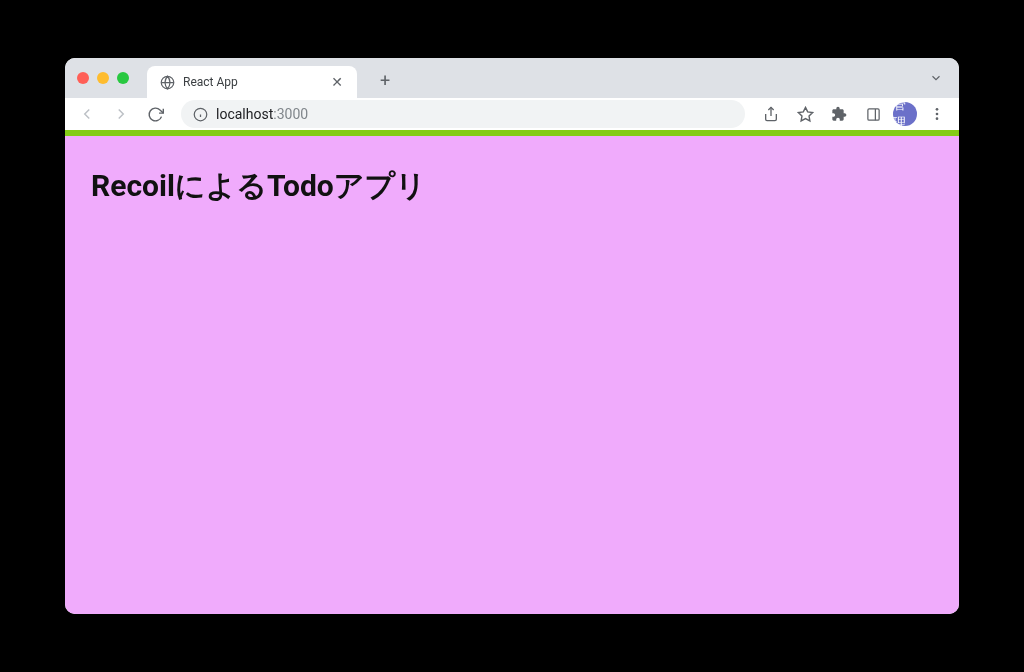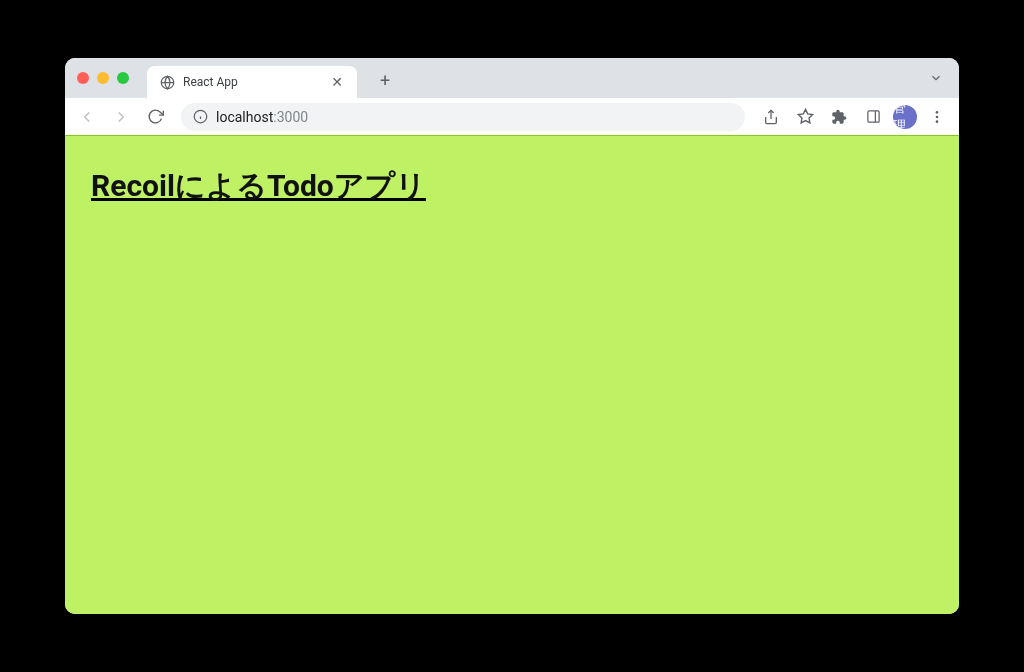--- a/index.html
+++ b/index.html
@@ -83,21 +83,21 @@
     }
     .titlebar-spacer { flex: 1; }
     .chevron {
       color: #5f6368;
       margin-top: 2px;
       margin-right: 4px;
     }
     .toolbar {
       height: 38px;
       background: #fff;
-      border-bottom: 1px solid #84cc16;
+      border-bottom: 6px solid #84cc16;
       display: flex;
       align-items: center;
       padding: 0 8px;
       gap: 6px;
     }
     .nav-btn {
       width: 28px;
       height: 28px;
       display: flex;
       align-items: center;
@@ -143,23 +143,22 @@
       background: #6b70c9;
       color: #fff;
       font-size: 13px;
       display: flex;
       align-items: center;
       justify-content: center;
       cursor: pointer;
     }
     .content {
       flex: 1;
-      background: #bef264;
+      background: #f0abfc;
       padding: 30px 26px;
-      text-decoration: underline;
     }
     .page-title {
       font-size: 30px;
       font-weight: 700;
       color: #111;
     }
   </style>
 </head>
 <body>
 

